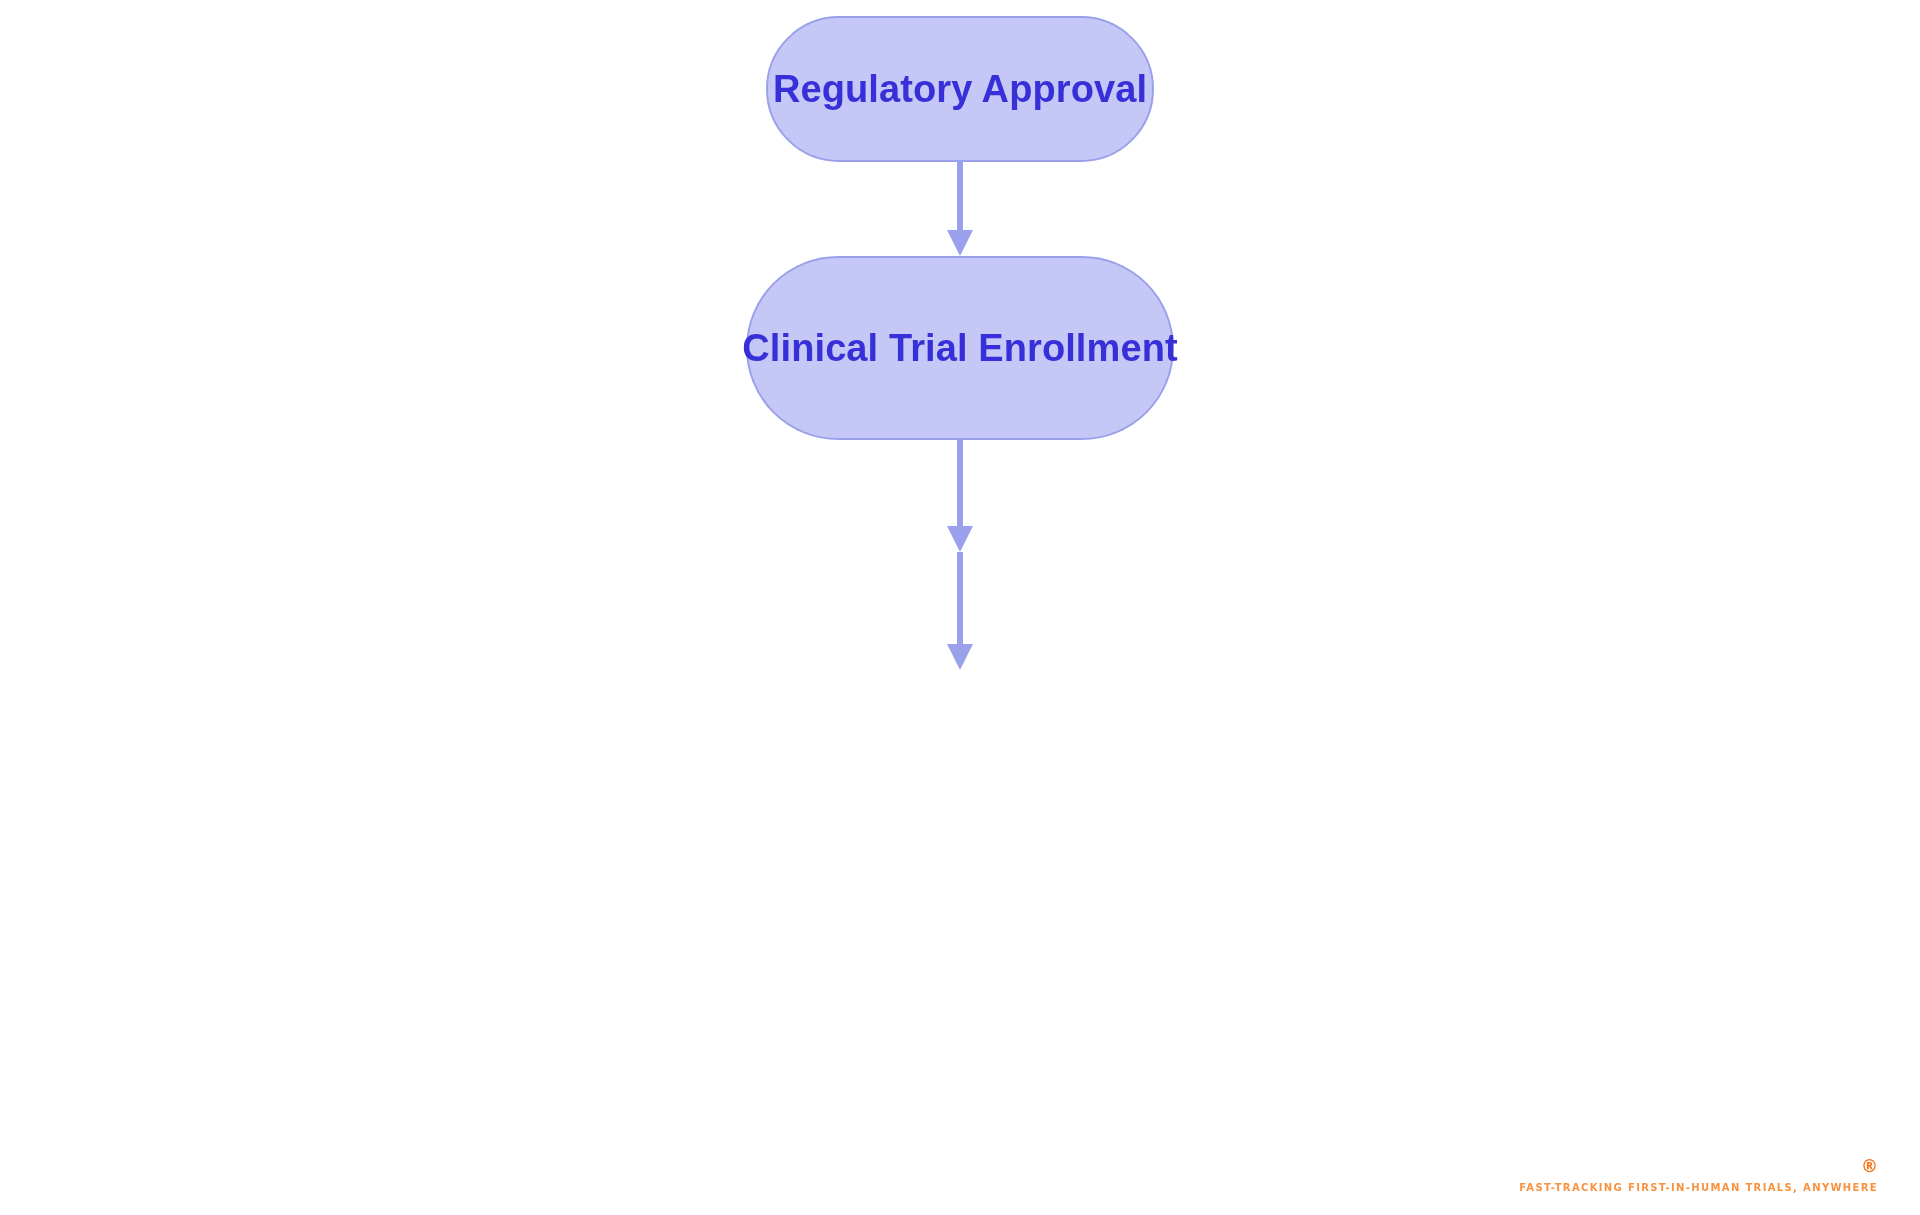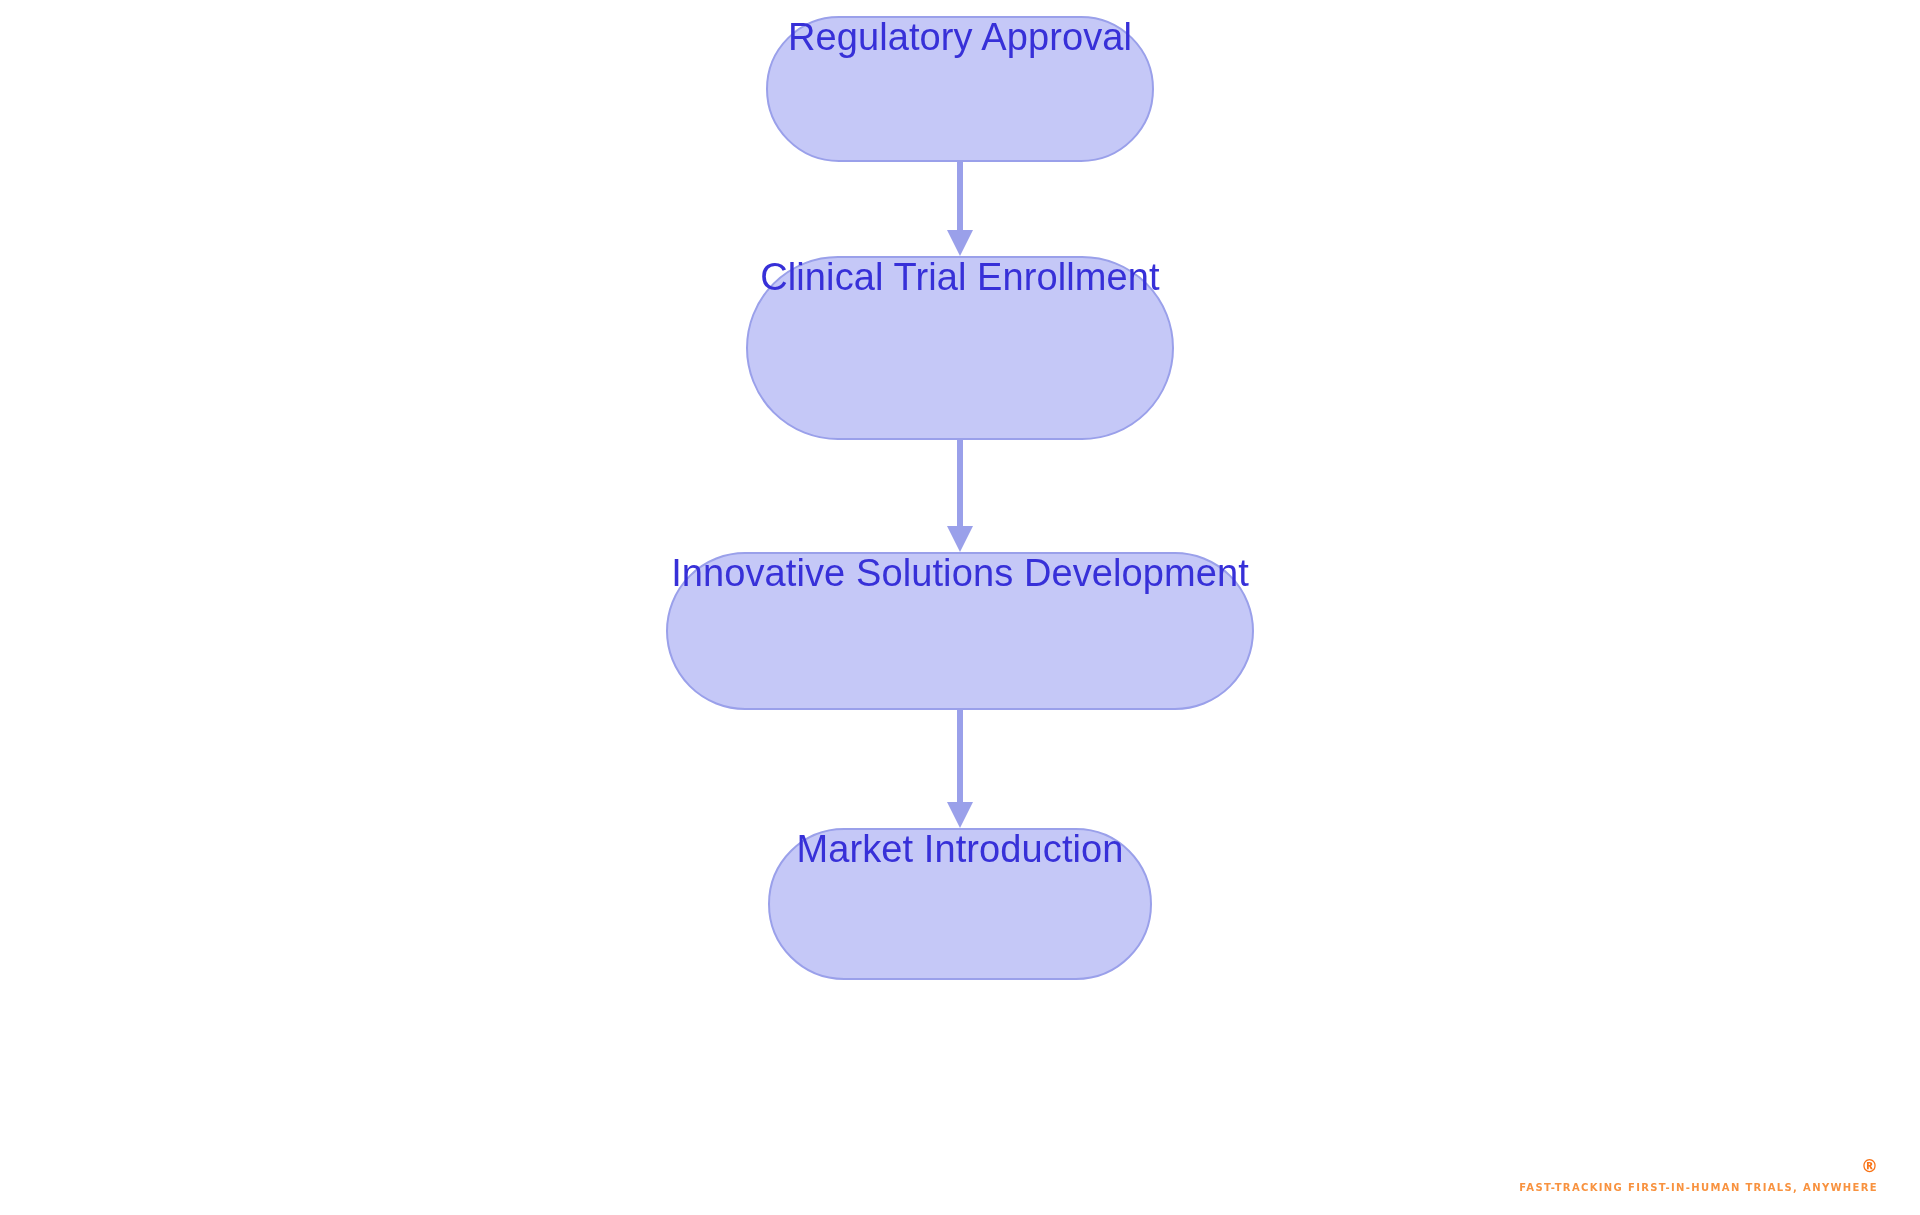--- a/index.html
+++ b/index.html
@@ -35,24 +35,25 @@
     align-items: center;
     justify-content: flex-start;
   }
 
   .flow-node {
     box-sizing: border-box;
     background: #c5c8f7;
     border: 2px solid #9aa0ea;
     border-radius: 100px;
     display: flex;
+    align-items: center;
     justify-content: center;
     color: #3730d8;
     font-size: 38px;
-    font-weight: 400;
+    font-weight: 700;
     letter-spacing: 0.1px;
     white-space: nowrap;
     line-height: 1;
   }
 
   .flow-node .node-label {
     display: block;
     padding: 0 10px;
   }
 
@@ -147,32 +148,26 @@
 
     <div class="flow-node node-2">
       <span class="node-label">Clinical Trial Enrollment</span>
     </div>
 
     <div class="flow-connector connector-2">
       <div class="connector-stem"></div>
       <div class="connector-head"></div>
     </div>
 
-    <div class="flow-node node-3">
-      <span class="node-label">Innovative Solutions Development</span>
-    </div>
 
     <div class="flow-connector connector-3">
       <div class="connector-stem"></div>
       <div class="connector-head"></div>
     </div>
 
-    <div class="flow-node node-4">
-      <span class="node-label">Market Introduction</span>
-    </div>
 
   </div>
 
   <div class="brand-logo">
     <div class="brand-wordmark-row">
       <span class="brand-reg">®</span>
     </div>
     <div class="brand-tagline">FAST-TRACKING FIRST-IN-HUMAN TRIALS, ANYWHERE</div>
   </div>
 

